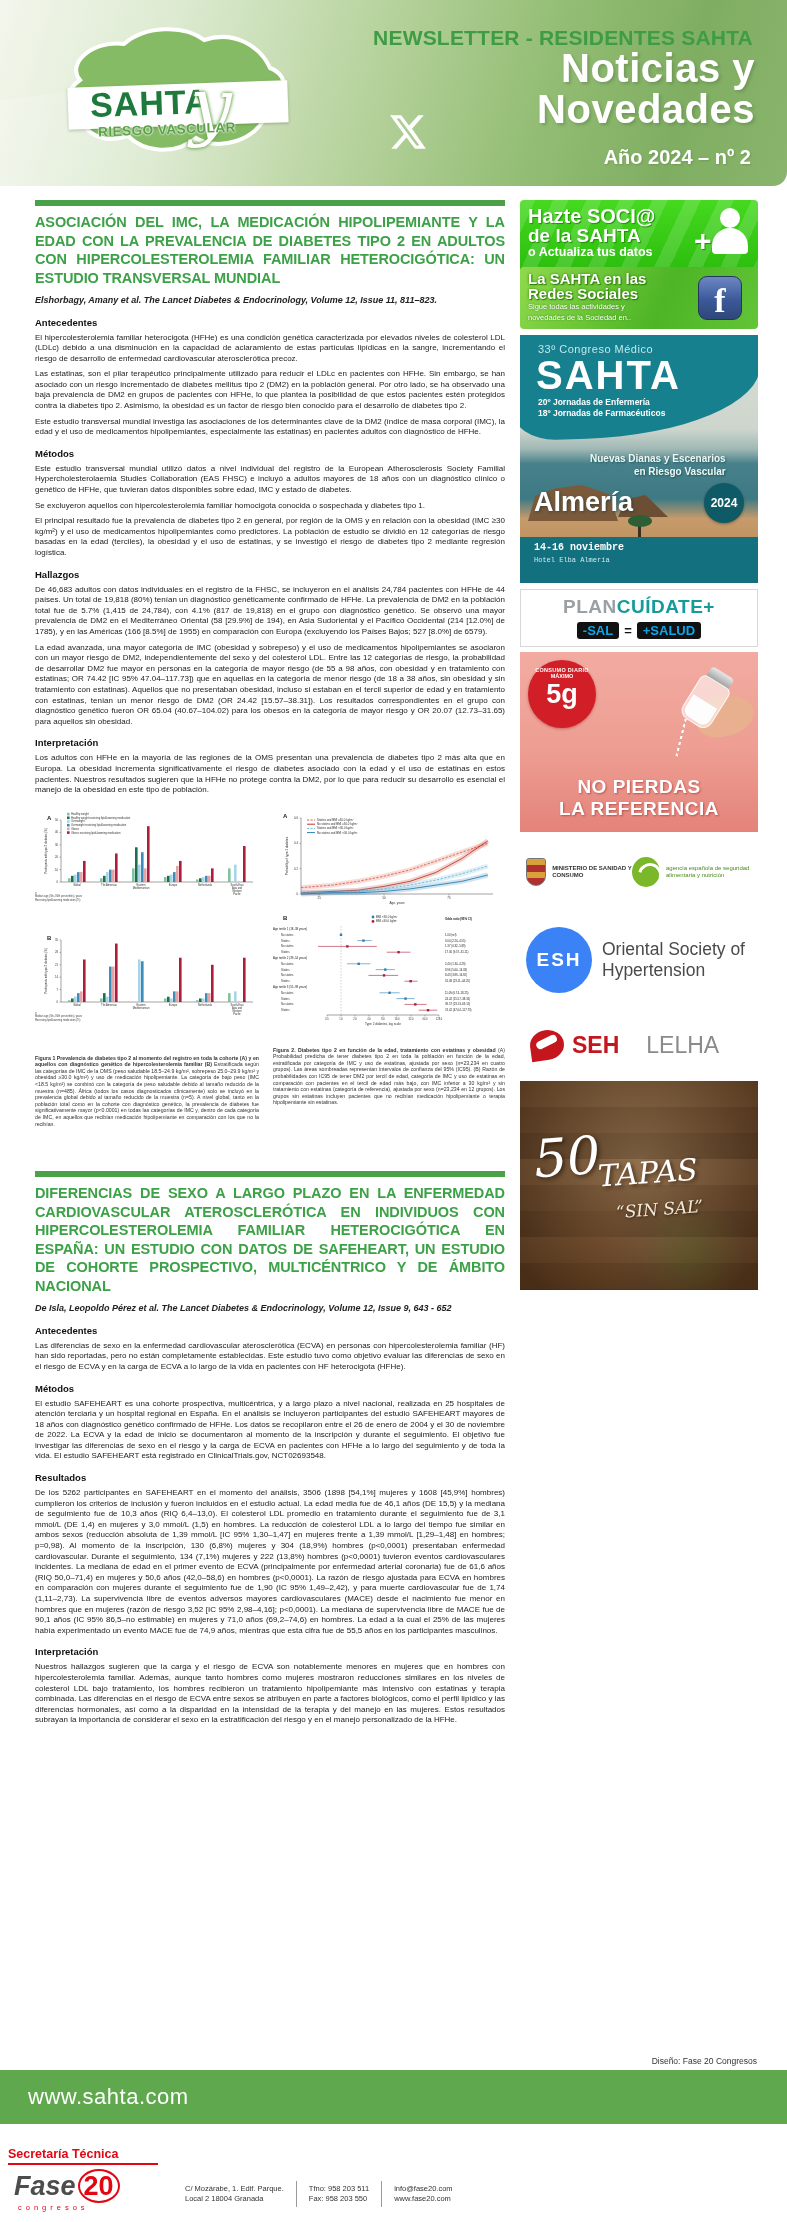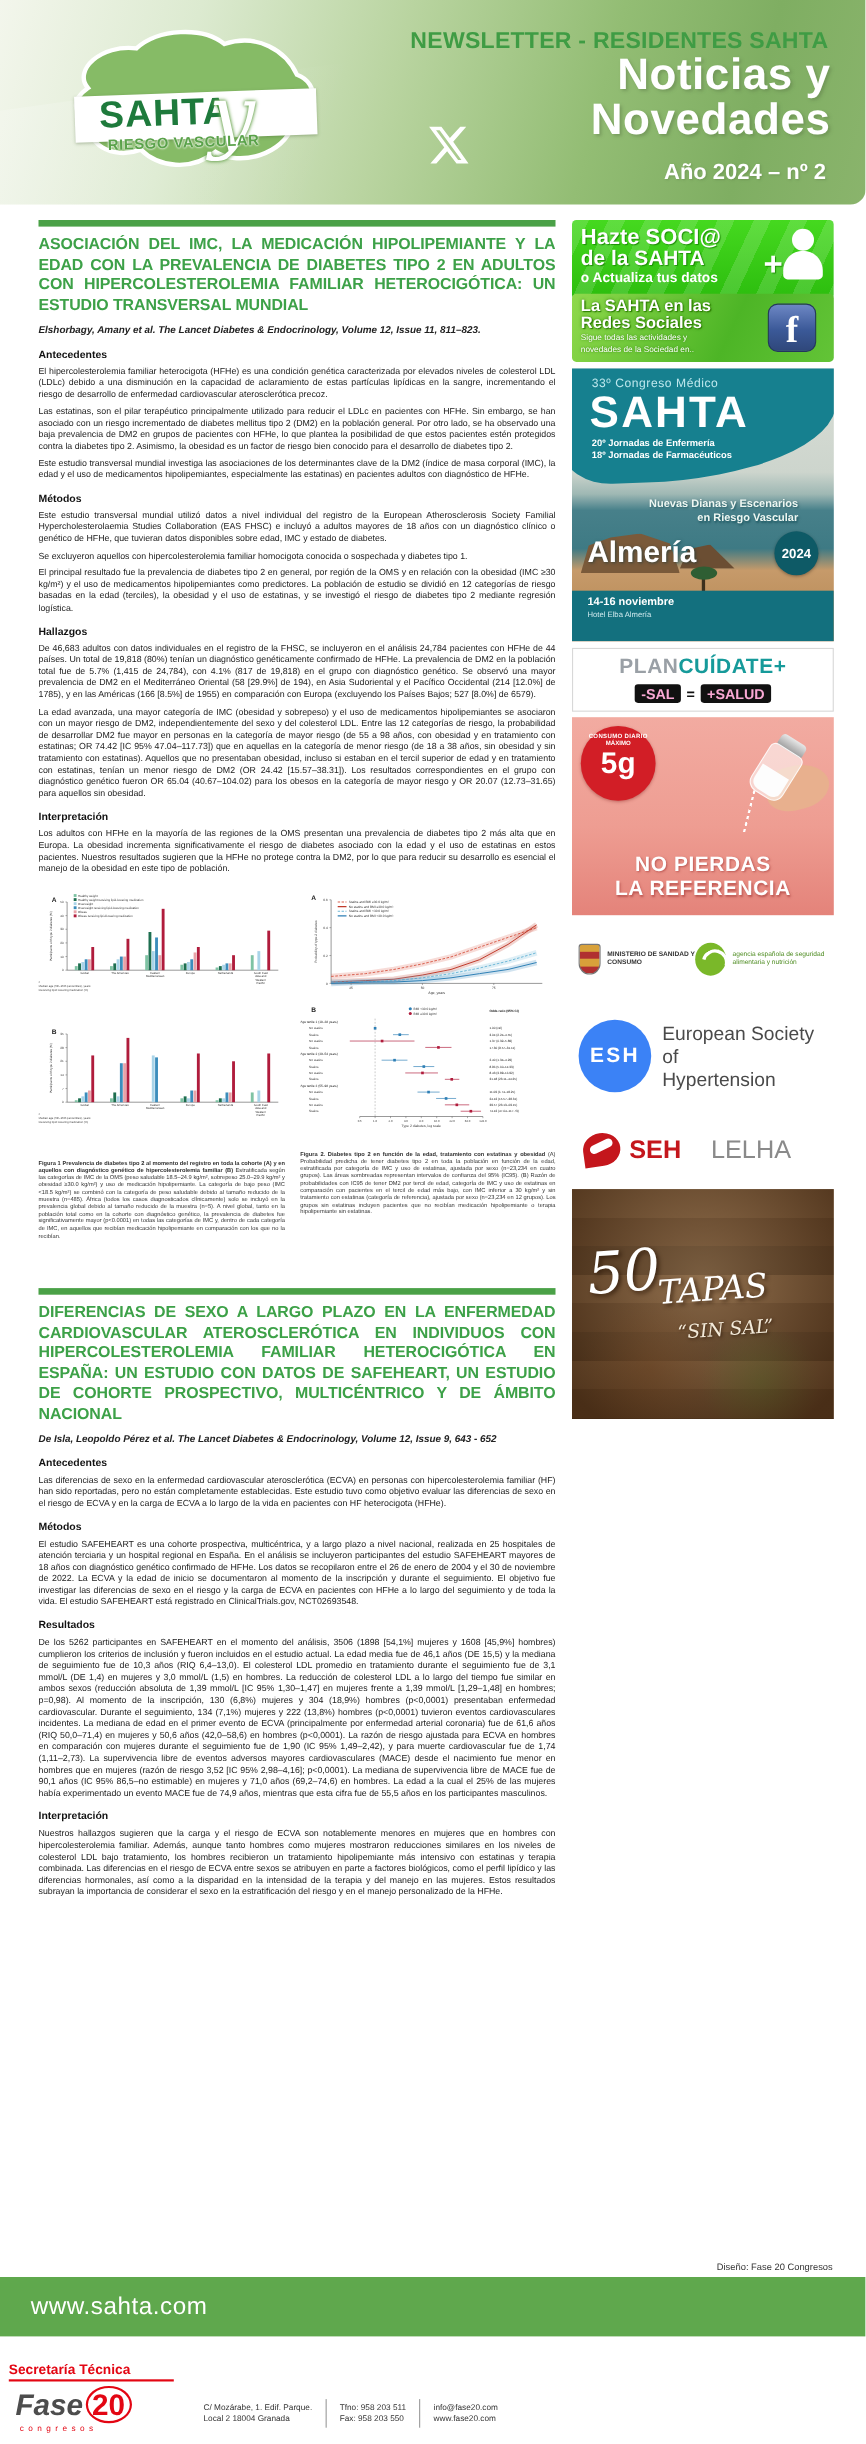--- a/index.html
+++ b/index.html
@@ -74,30 +74,30 @@
   .poster .brush{position:absolute;left:-10px;top:-8px;width:250px;height:110px;background:#16808f;
     border-radius:0 0 70% 18%/0 0 60% 30%;transform:rotate(-2deg);}
   .poster-ed{position:absolute;left:18px;top:8px;font-size:11px;color:#bfe8ee;letter-spacing:.5px;}
   .poster-brand{position:absolute;left:16px;top:18px;font-size:40px;font-weight:bold;color:#fff;letter-spacing:2px;}
   .poster-j1{position:absolute;left:18px;top:62px;font-size:8.5px;font-weight:bold;color:#fff;}
   .poster-j2{position:absolute;left:18px;top:73px;font-size:8.5px;font-weight:bold;color:#fff;}
   .poster-theme{position:absolute;left:70px;top:118px;font-size:10px;font-weight:bold;color:#eef7f2;text-align:right;line-height:12.5px;text-shadow:1px 1px 2px rgba(0,60,70,.6);}
   .poster-city{position:absolute;left:14px;top:152px;font-size:27px;font-weight:bold;color:#fff;text-shadow:1px 1px 3px rgba(0,50,60,.55);}
   .poster-year{position:absolute;right:14px;top:148px;width:40px;height:40px;border-radius:50%;background:#0e5a66;color:#fff;
     font-size:12px;font-weight:bold;text-align:center;line-height:40px;box-shadow:0 1px 3px rgba(0,0,0,.35);}
-  .poster-strip{position:absolute;left:0;bottom:0;width:100%;height:46px;background:#13707e;color:#fff;padding:5px 14px;}
+  .poster-strip{position:absolute;left:0;bottom:0;width:100%;height:46px;background:#13707e;color:#fff;padding:5px 14px;font-family:Liberation Mono, monospace;}
   .poster-dates{font-size:10px;font-weight:bold;}
   .poster-venue{font-size:7px;margin-top:3px;color:#cfe9ee;}
   
   .plan{top:389px;height:58px;background:#fff;border:1px solid #d8d8d8;text-align:center;padding-top:6px;}
   .plan-line1{font-size:19px;font-weight:bold;letter-spacing:.5px;}
   .plan-gray{color:#9aa0a6;}
   .plan-teal{color:#169a9a;}
   .plan-line2{margin-top:4px;font-size:13px;font-weight:bold;display:flex;justify-content:center;gap:5px;align-items:center;}
-  .plan-box{background:#111;color:#f9a8d4;padding:1px 6px;border-radius:3px;}
+  .plan-box{background:#111;color:#0ea5e9;padding:1px 6px;border-radius:3px;}
   .plan-eq{color:#111;}
   
   .salt{top:452px;height:180px;background:linear-gradient(180deg,#f2aba1 0%,#ee9d92 55%,#e4837a 100%);}
   .salt-badge{position:absolute;left:8px;top:8px;width:68px;height:68px;border-radius:50%;background:#d21e26;color:#fff;text-align:center;
     box-shadow:0 1px 3px rgba(120,20,20,.4);padding-top:7px;}
   .salt-badge .b1{font-size:5.5px;font-weight:bold;letter-spacing:.3px;}
   .salt-badge .b2{font-size:5.5px;font-weight:bold;}
   .salt-amount{font-size:27px;font-weight:bold;line-height:30px;}
   .shaker{position:absolute;right:34px;top:16px;width:34px;height:62px;transform:rotate(32deg);}
   .shaker .cap{position:absolute;left:4px;top:0;width:26px;height:12px;border-radius:4px 4px 2px 2px;background:linear-gradient(180deg,#e8e8e8,#9d9d9d);}
@@ -573,21 +573,21 @@
       </div>
       <div class="aesan">
         <div class="aesan-circle"></div>
         <div class="aesan-text">agencia española de seguridad alimentaria y nutrición</div>
       </div>
     </div>
 
     <div class="sb-block esh">
       <div class="esh-circle">ESH</div>
       <div class="esh-name">
-        <div>European Society of</div>
+        <div>Oriental Society of</div>
         <div>Hypertension</div>
       </div>
     </div>
 
     <div class="sb-block seh">
       <div class="seh-mark"></div>
       <div class="seh-text">
         <span class="seh-red">SEH</span><span class="seh-gray">LELHA</span>
       </div>
     </div>

